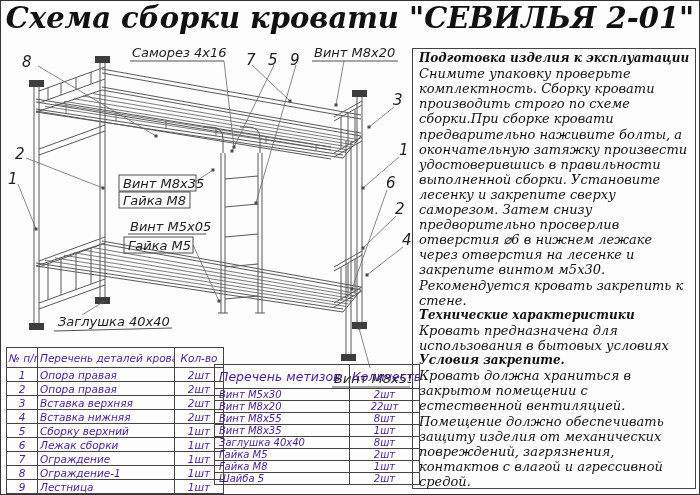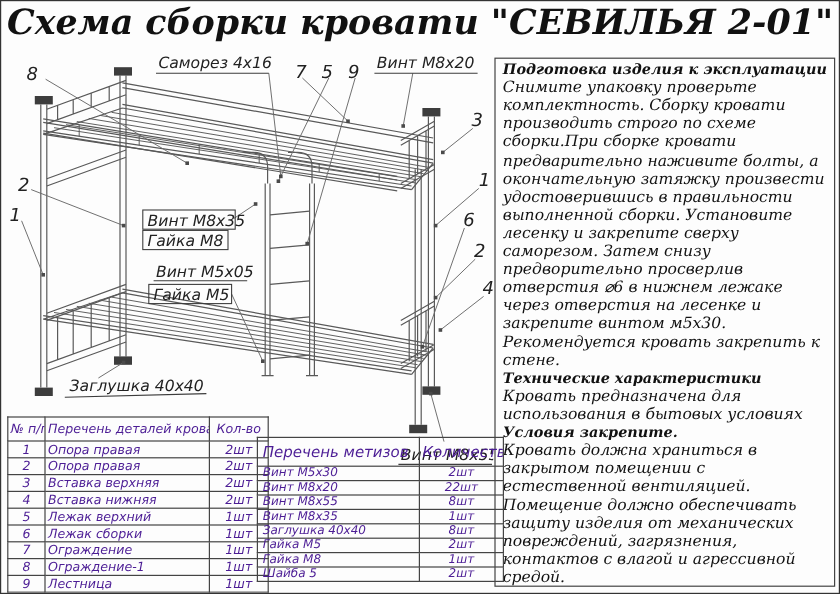--- a/index.html
+++ b/index.html
@@ -170,21 +170,21 @@
           <td class="cname">Вставка верхняя</td>
           <td class="cqty">2шт</td>
         </tr>
     <tr>
           <td class="cnum">4</td>
           <td class="cname">Вставка нижняя</td>
           <td class="cqty">2шт</td>
         </tr>
     <tr>
           <td class="cnum">5</td>
-          <td class="cname">Лежак верхний</td>
+          <td class="cname">Сборку верхний</td>
           <td class="cqty">1шт</td>
         </tr>
     <tr>
           <td class="cnum">6</td>
           <td class="cname">Лежак сборки</td>
           <td class="cqty">1шт</td>
         </tr>
     <tr>
           <td class="cnum">7</td>
           <td class="cname">Ограждение</td>

